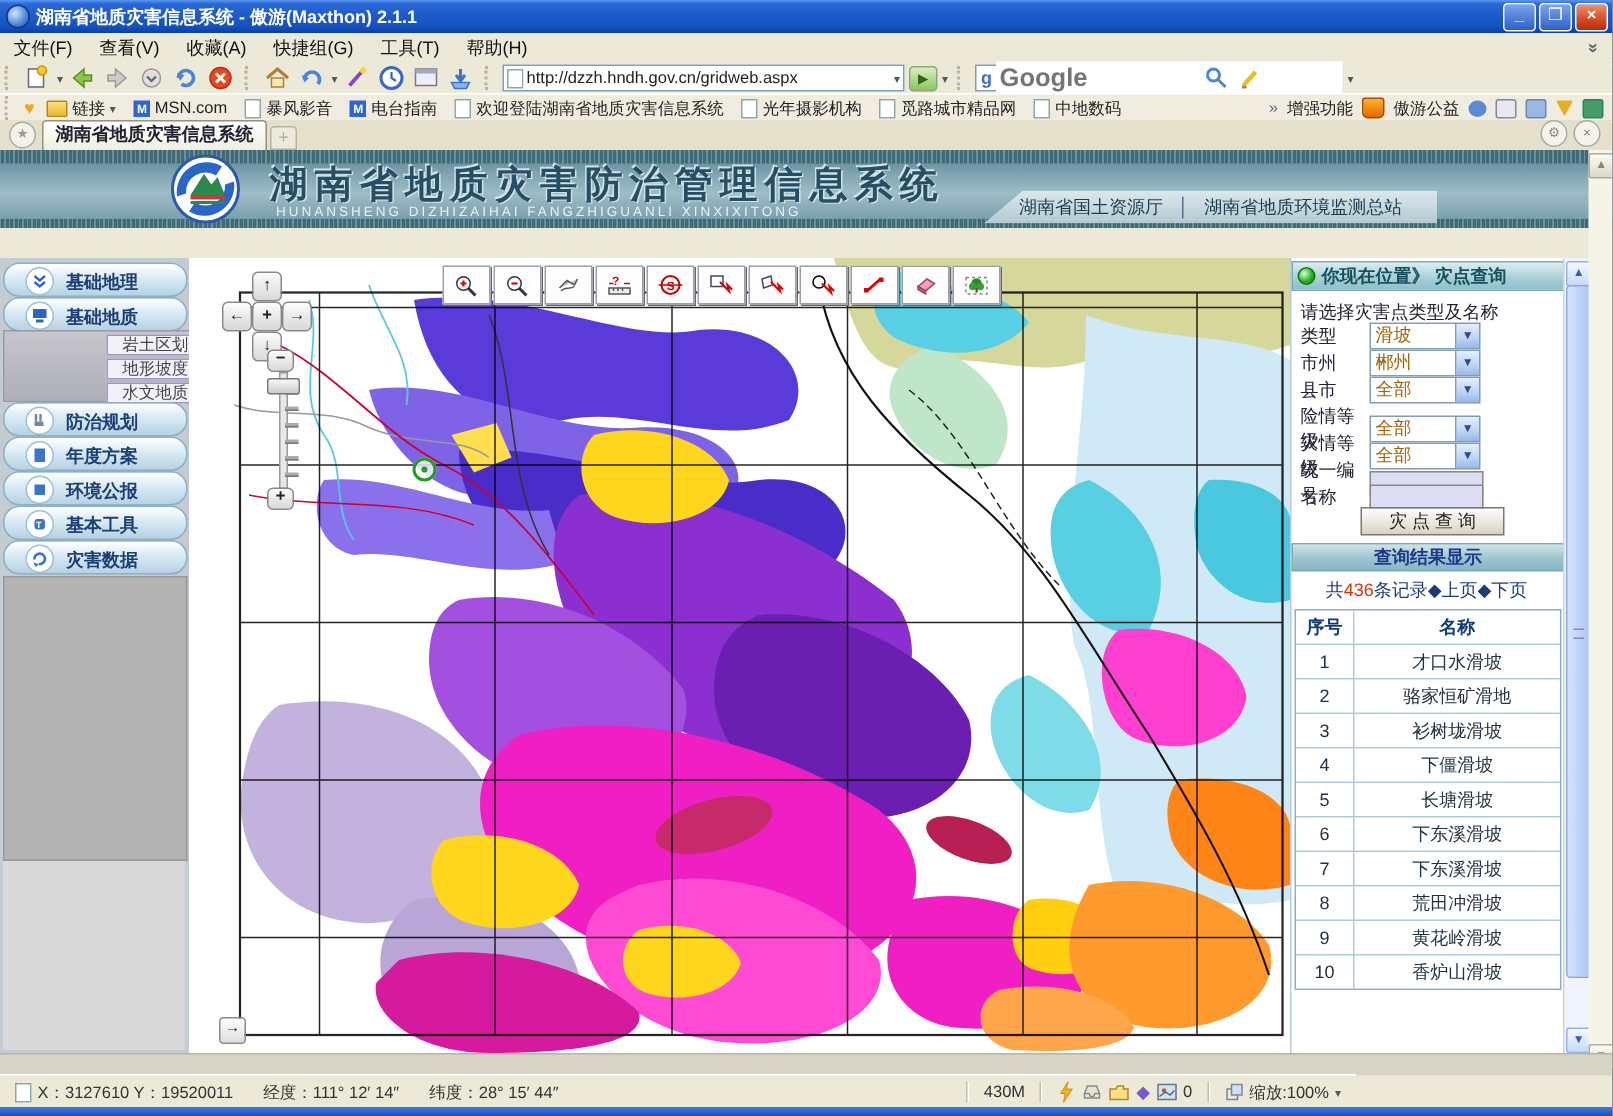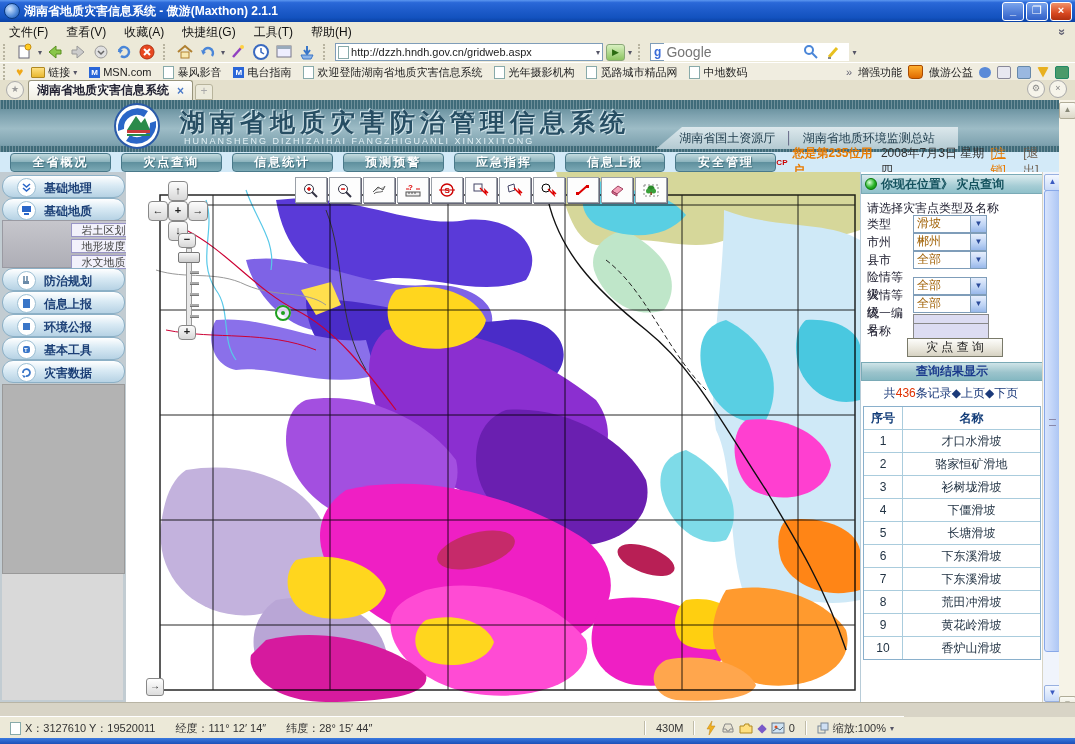--- a/index.html
+++ b/index.html
@@ -25,41 +25,41 @@
   
   .toolbar{left:0;top:42px;width:1075px;height:20px;background:#ece9d8;display:flex;align-items:center;gap:3px;}
   .grip{width:4px;height:16px;border-left:2px dotted #b8b4a0;margin:0 3px;}
   .tbtn{width:20px;height:18px;display:flex;align-items:center;justify-content:center;}
   .urlbox{display:flex;align-items:center;height:16px;background:#fff;border:1px solid #7f9db9;width:262px;padding:0 2px;}
   .urlbox input{border:0;outline:0;flex:1;font-size:11px;font-family:inherit;color:#222;height:13px;}
   .gobtn{width:17px;height:15px;border:1px solid #8aa878;border-radius:3px;
     background:linear-gradient(180deg,#d8f0c0,#8cc460);display:flex;align-items:center;justify-content:center;
     color:#2a6a10;font-size:9px;}
   .gbox{display:flex;align-items:center;height:16px;background:#fff;border:1px solid #7f9db9;width:140px;padding:0 3px;gap:3px;}
-  .gbox input{border:0;outline:0;flex:1;font-size:14px;font-family:inherit;color:#999;}
+  .gbox input{border:0;outline:0;flex:1;font-size:17px;font-family:inherit;color:#999;font-weight:bold;}
   .glogo{color:#3a6cd8;font-weight:bold;font-size:12px;}
   .dd{color:#556;font-size:8px;}
   
   .linksbar{left:0;top:62px;width:1075px;height:18px;background:#f0ede0;display:flex;align-items:center;
     border-top:1px solid #fff;border-bottom:1px solid #d8d4c0;font-size:11px;color:#222;gap:4px;}
   .lnk{display:flex;align-items:center;gap:3px;padding:0 4px;}
   .docico{width:9px;height:11px;background:#fff;border:1px solid #8aa;}
   .mico{width:11px;height:11px;background:#2a66d8;color:#fff;font-size:8px;font-weight:bold;text-align:center;line-height:11px;}
   .folderico{width:12px;height:9px;background:linear-gradient(180deg,#ffe080,#e8b830);border:1px solid #b08820;border-radius:1px;}
   .heart{color:#f0a818;font-size:12px;}
   .lright{margin-left:auto;display:flex;align-items:center;gap:6px;padding-right:6px;}
   .shield{width:13px;height:12px;background:linear-gradient(180deg,#ffb030,#e06a00);border-radius:2px 2px 4px 4px;border:1px solid #a84a00;}
   .sq{width:12px;height:11px;border-radius:2px;}
   
   .tabbar{left:0;top:80px;width:1075px;height:20px;background:#e4e0cc;display:flex;align-items:flex-end;
     border-bottom:1px solid #a8a488;}
   .starbtn{width:16px;height:16px;border-radius:50%;border:1px solid #aaa;background:#f4f2e8;color:#999;
     font-size:9px;text-align:center;line-height:15px;margin:0 4px 1px 6px;}
   .tab{height:19px;background:linear-gradient(180deg,#ffffff,#f0eee2);border:1px solid #98947c;border-bottom:0;
-    border-radius:3px 3px 0 0;display:flex;align-items:center;padding:0 8px;gap:8px;font-weight:bold;color:#223;}
+    border-radius:3px 3px 0 0;display:flex;align-items:center;padding:0 8px;gap:8px;font-weight:bold;color:#223;flex-direction:column;}
   .tabx{color:#4a7ac8;font-weight:bold;}
   .plustab{width:16px;height:14px;background:#eceadb;border:1px solid #b8b49c;border-radius:3px 3px 0 0;
     color:#aaa;text-align:center;line-height:13px;margin-left:2px;}
   .tright{margin-left:auto;display:flex;gap:4px;padding:0 8px 2px 0;}
   .cbtn{width:16px;height:16px;border-radius:50%;border:1px solid #aaa;background:#f6f4ea;color:#888;
     font-size:9px;text-align:center;line-height:14px;}
   
   .banner{left:0;top:100px;width:1075px;height:52px;
     background:linear-gradient(180deg,#54808e 0%,#7fa3b0 30%,#9dbcc6 55%,#7fa3b0 85%,#54808e 100%);}
   .bannerdots{left:0;top:0;width:1075px;height:9px;background:#3f6b79;
@@ -359,36 +359,20 @@
     </svg>
     <div class="abs btitle">湖南省地质灾害防治管理信息系统</div>
     <div class="abs bsub">HUNANSHENG DIZHIZAIHAI FANGZHIGUANLI XINXIXITONG</div>
     <div class="abs btrap">
       <span>湖南省国土资源厅</span>
       <span class="bsep">│</span>
       <span>湖南省地质环境监测总站</span>
     </div>
   </div>
 
-  <div class="abs navrow">
-    <div class="ntab">全省概况</div>
-    <div class="ntab">灾点查询</div>
-    <div class="ntab">信息统计</div>
-    <div class="ntab">预测预警</div>
-    <div class="ntab">应急指挥</div>
-    <div class="ntab">信息上报</div>
-    <div class="ntab">安全管理</div>
-    <div class="userbar">
-      <span class="ucp">CP</span>
-      <span class="uorange">您是第235位用户</span>
-      <span>2008年7月3日 星期四</span>
-      <span class="ulink">[注销]</span>
-      <span class="uexit">[退出]</span>
-    </div>
-  </div>
 
   <div class="abs sidebar">
     <div class="sbtn" style="top:3px;">
       <div class="sico">
         <svg width="11" height="11">
             <path d="M2,2 L5.5,5 L9,2 M2,6 L5.5,9 L9,6" fill="none" stroke="#2a66c8" stroke-width="1.6"></path>
           </svg>
       </div>
         <span>基础地理</span>
     </div>
@@ -414,21 +398,21 @@
           </svg>
       </div>
         <span>防治规划</span>
     </div>
     <div class="sbtn" style="top:119px;">
       <div class="sico">
         <svg width="11" height="11">
             <rect x="2" y="1" width="7" height="9" fill="#3a76c8"></rect>
           </svg>
       </div>
-        <span>信息上报</span>
+        <span>年度方案</span>
     </div>
     <div class="sbtn" style="top:142px;">
       <div class="sico">
         <svg width="11" height="11">
             <rect x="2" y="2" width="7" height="7" fill="#3a76c8"></rect>
           </svg>
       </div>
         <span>环境公报</span>
     </div>
     <div class="sbtn" style="top:165px;">

